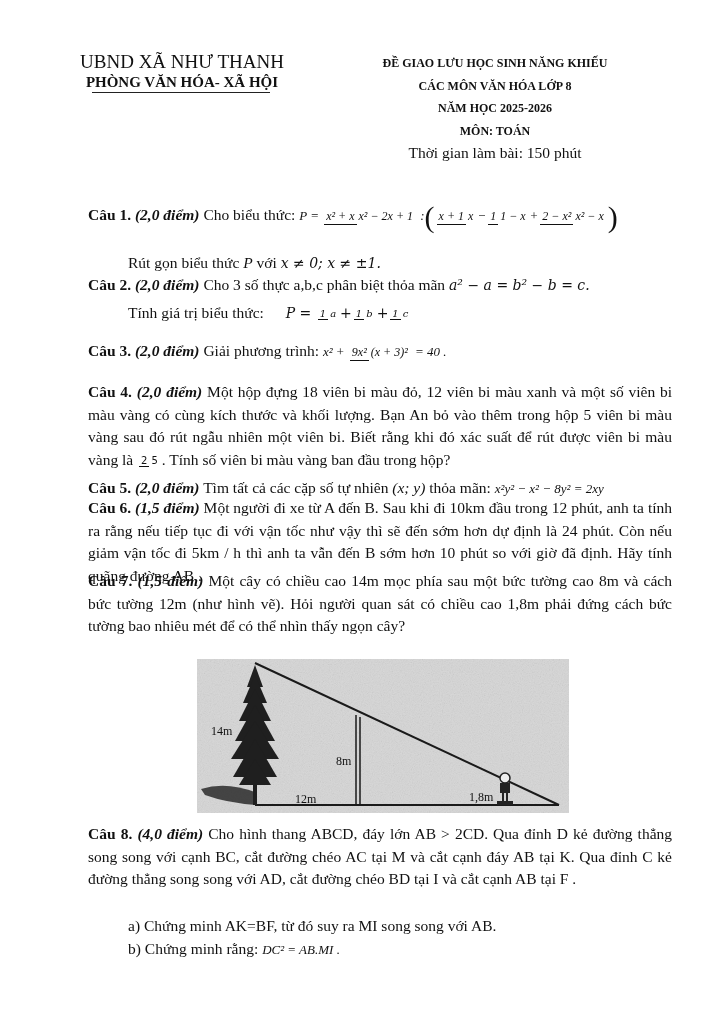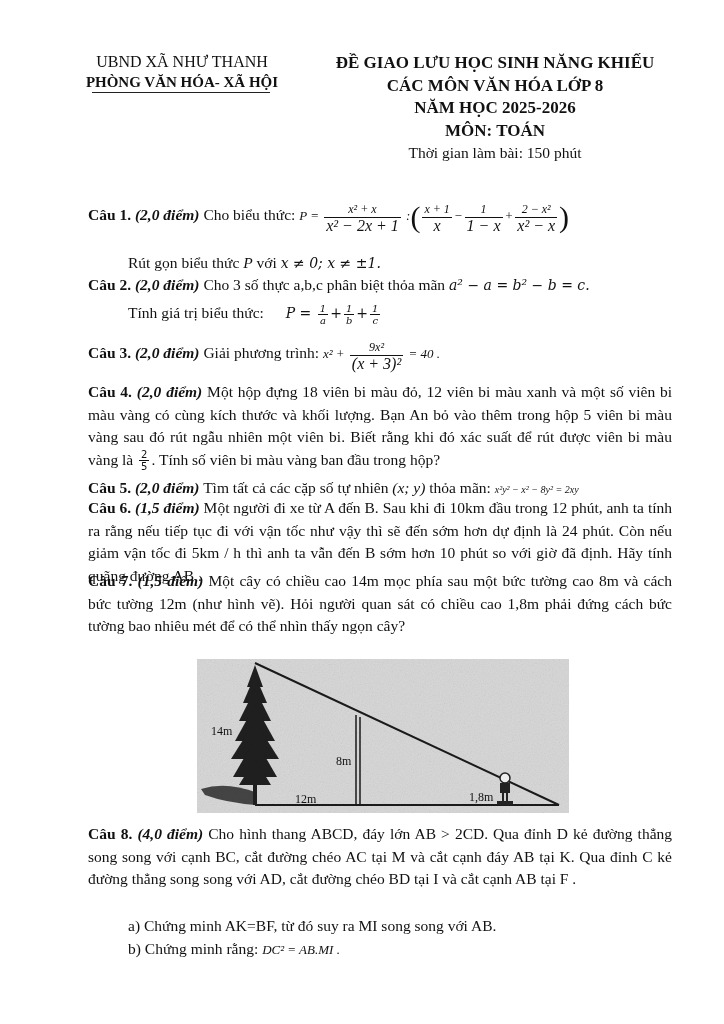--- a/index.html
+++ b/index.html
@@ -10,36 +10,36 @@
   }
   .abs { position: absolute; }
   .center { text-align: center; }
   .b { font-weight: bold; }
   .i { font-style: italic; }
   .math { font-family: "Liberation Serif", serif; font-style: italic; }
   .mathu { font-family: "DejaVu Serif", serif; font-style: italic; font-size: 14px; }
 
   
   #hdr-left { left: 72px; top: 52px; width: 220px; }
-  #hdr-left .l1 { font-size: 16px; line-height: 20px; text-align: center; }
+  #hdr-left .l1 { font-size: 19px; line-height: 20px; text-align: center; }
   #hdr-left .l2 { font-size: 15px; font-weight: bold; line-height: 20px; }
   #hdr-left .uline { position: absolute; left: 20px; top: 40px; width: 178px; height: 1px; background: #222; }
   #official-box { position: absolute; left: 35px; top: 47px; width: 150px; height: 26px; border: 1px solid #222; font-size: 13.5px; line-height: 26px; text-align: center; }
 
   #hdr-right { left: 300px; top: 52px; width: 390px; }
   #hdr-right div { line-height: 22.5px; }
-  #hdr-right .t { font-weight: bold; font-size: 17px; }
+  #hdr-right .t { font-weight: bold; font-size: 12px; }
   #hdr-right .n { font-size: 15.5px; }
 
   .para { position: absolute; left: 88px; width: 584px; line-height: 22.5px; text-align: justify; }
   .indent { padding-left: 40px; }
 
-  .frac { display: inline-flex; flex-direction: column; vertical-align: middle; text-align: center; margin: 0 2px; }
+  .frac { display: inline-flex; flex-direction: row; vertical-align: middle; text-align: center; margin: 0 2px; }
   .frac .num { border-bottom: 1px solid #111; padding: 0 2px; line-height: 15px; font-size: 12px; }
-  .frac .den { padding: 0 2px; line-height: 15px; font-size: 16px; }
+  .frac .den { padding: 0 2px; line-height: 15px; font-size: 12px; }
   .frac.small .num, .frac.small .den { font-size: 10px; line-height: 11px; }
   .paren { font-size: 30px; font-weight: 200; vertical-align: middle; line-height: 30px; font-style: normal; }
 
   #figure { position: absolute; left: 197px; top: 659px; width: 472px; height: 150px; }
 </style>
 </head>
 <body>
 
 <div id="hdr-left" class="abs center">
   <div class="l1">UBND XÃ NHƯ THANH</div>
@@ -130,21 +130,21 @@
       <span class="den">5</span>
     </span><span>. Tính số viên bi màu vàng ban đầu trong hộp?</span>
 </div>
 
 <div class="para" style="top:477px;">
   <span class="b">Câu 5.</span>
   <span class="b i">(2,0 điểm)</span>
   <span>Tìm tất cả các cặp số tự nhiên</span>
   <span class="math">(x; y)</span>
   <span>thỏa mãn:</span>
-  <span class="math" style="font-size:10px;">x²y² − x² − 8y² = 2xy</span>
+  <span class="math" style="font-size:13px;">x²y² − x² − 8y² = 2xy</span>
 </div>
 
 <div class="para" style="top:497px;">
   <span class="b">Câu 6.</span>
   <span class="b i">(1,5 điểm)</span>
   <span>Một người đi xe từ A đến B. Sau khi đi 10km đầu trong 12 phút, anh ta tính ra rằng nếu tiếp tục đi với vận tốc như vậy thì sẽ đến sớm hơn dự định là 24 phút. Còn nếu giảm vận tốc đi 5km / h thì anh ta vẫn đến B sớm hơn 10 phút so với giờ đã định. Hãy tính quãng đường AB .</span>
 </div>
 
 <div class="para" style="top:570px;">
   <span class="b">Câu 7.</span>

